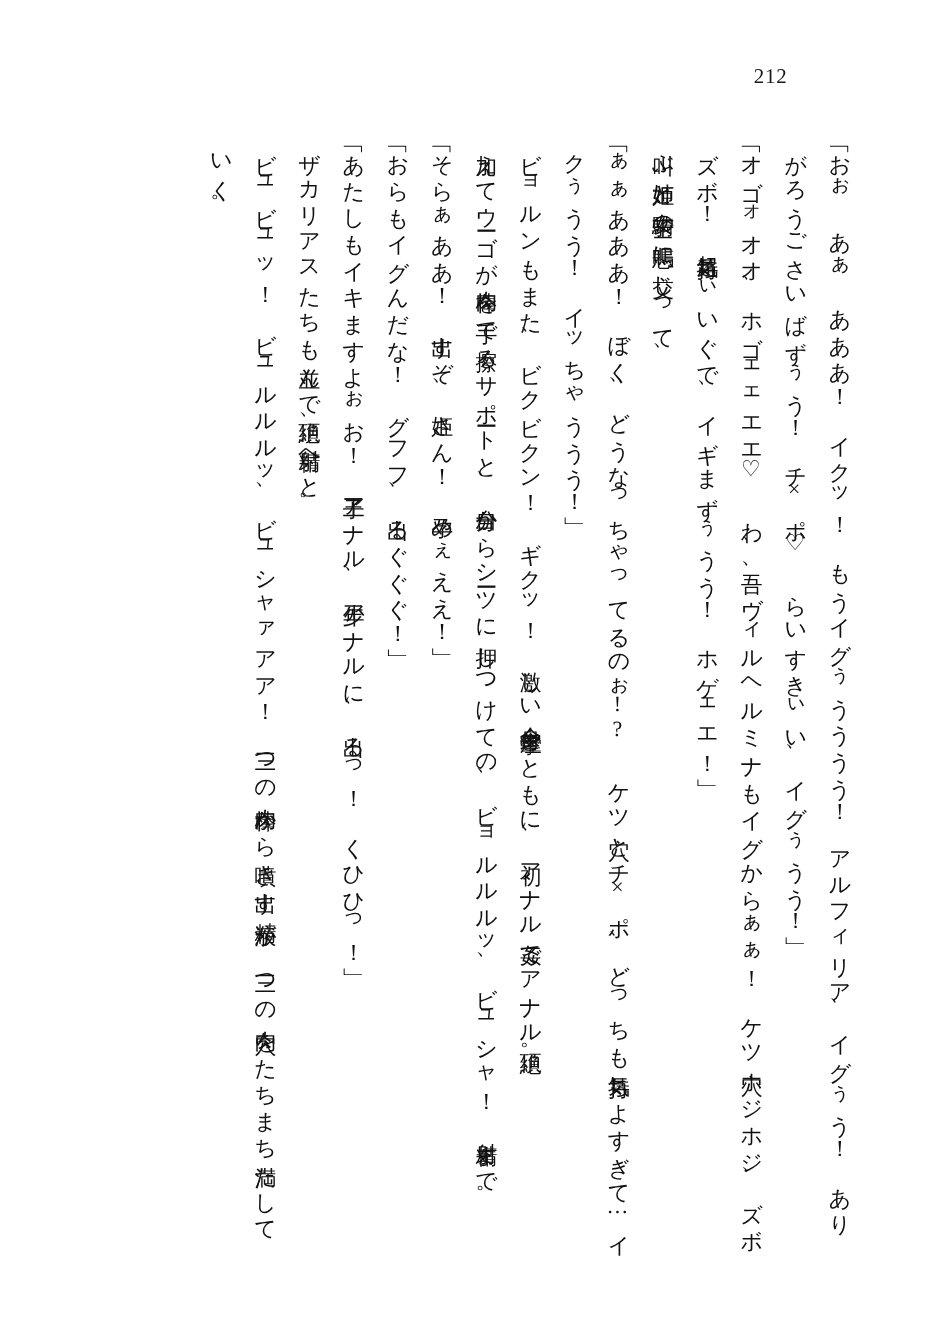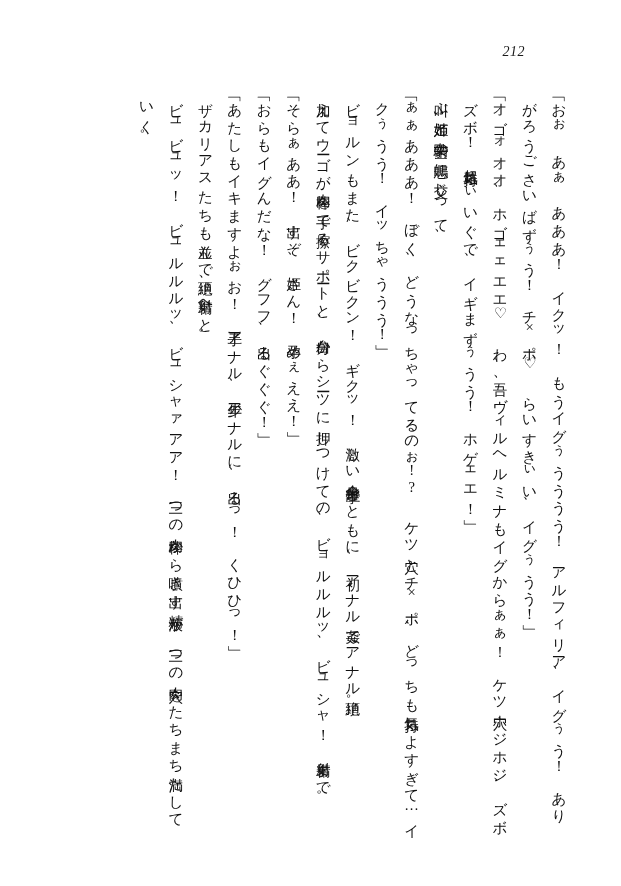--- a/index.html
+++ b/index.html
@@ -14,21 +14,20 @@
     background: #ffffff;
     overflow: hidden;
     font-family: "Liberation Serif", "DejaVu Serif", serif;
     color: #111111;
   }
   .page-number {
     position: absolute;
     top: 44px;
     right: 96px;
     font-size: 14px;
-    font-style: italic;
     font-family: "Liberation Serif", "DejaVu Serif", serif;
     color: #1a1a1a;
     letter-spacing: 0.5px;
   }
   .body-text {
     position: absolute;
     top: 92px;
     left: 48px;
     right: 48px;
     height: 740px;

